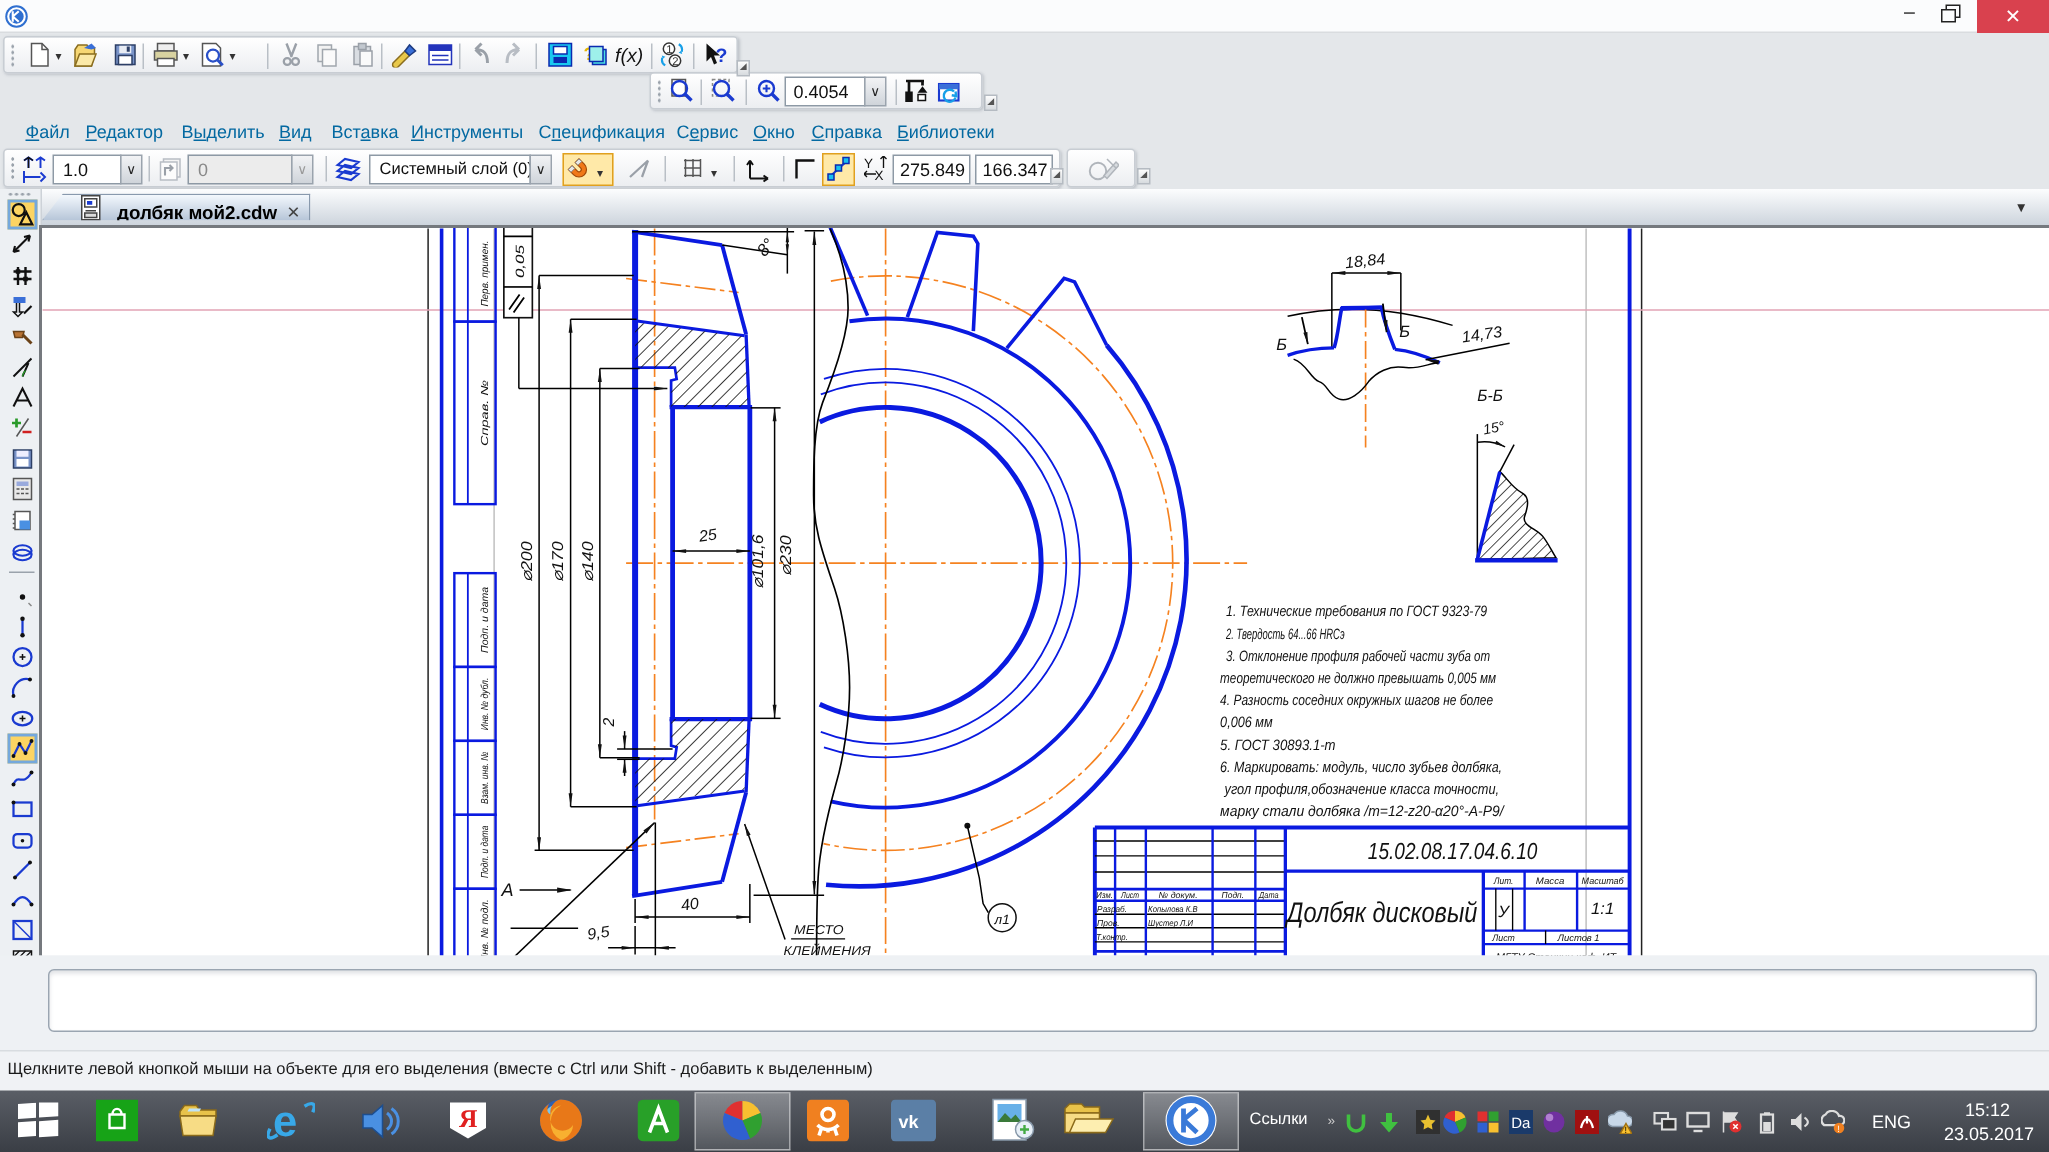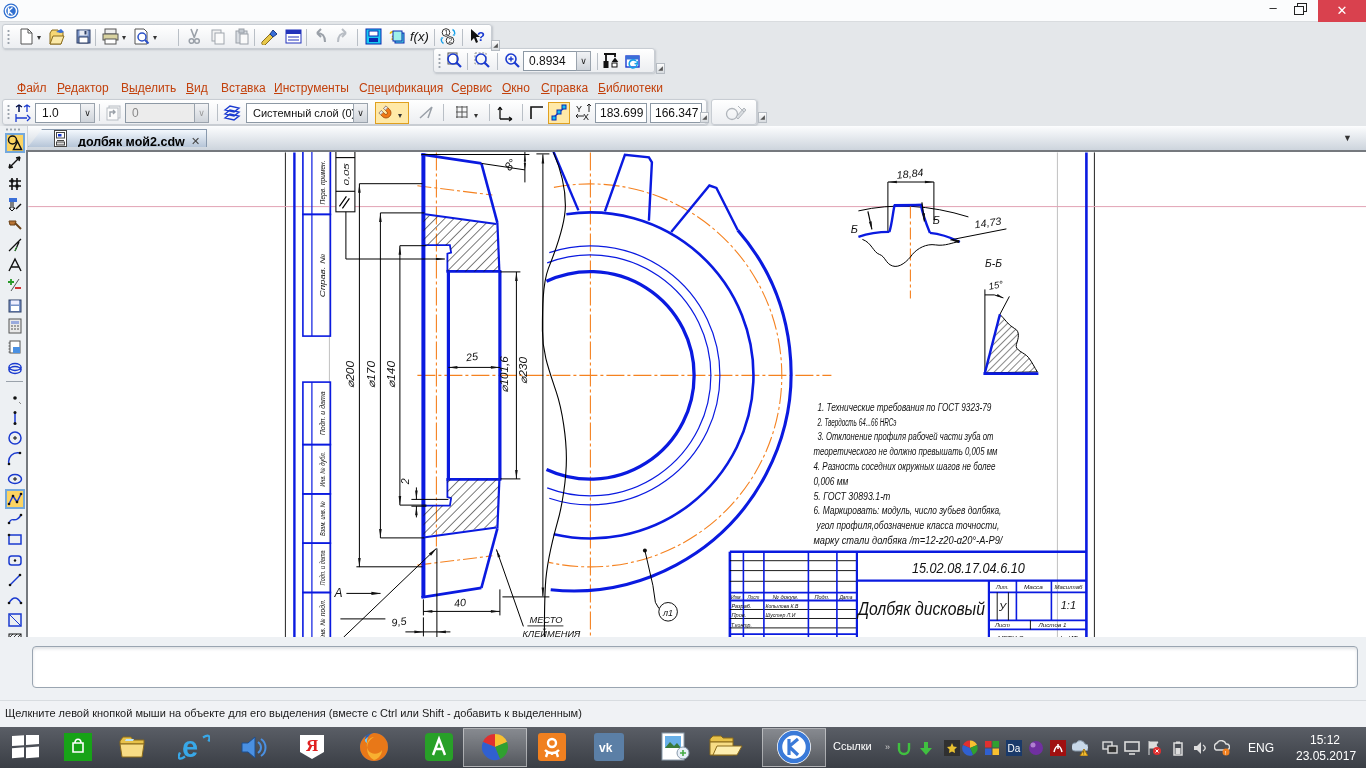--- a/index.html
+++ b/index.html
@@ -16,21 +16,21 @@
 #row2{left:433px;top:48px;width:222px;height:25px;}
 #row3a{left:2px;top:99px;width:705px;height:26px;}
 #row3b{left:711px;top:99px;width:46px;height:26px;}
 .grip{position:absolute;left:4px;top:4px;width:3px;height:16px;background-image:radial-gradient(circle,#9aa2ab 1px,transparent 1.2px);background-size:3px 4px;}
 .vsep{position:absolute;top:4px;width:1px;height:17px;background:#b9bfc6;}
 .ddarr{position:absolute;font-size:8px;color:#333;top:8px;}
 .combo{position:absolute;background:#fff;border:1px solid #8d99a5;height:20px;font-size:12px;color:#111;white-space:nowrap;overflow:hidden;}
 .combobtn{position:absolute;background:linear-gradient(#f2f3f5,#cfd4da);border:1px solid #9aa3ad;height:20px;width:15px;text-align:center;font-size:9px;color:#222;line-height:18px;}
 .chip{position:absolute;width:9px;height:11px;background:linear-gradient(#fdfdfd,#d7dbdf);border:1px solid #b5bbc2;font-size:6px;color:#555;text-align:center;line-height:9px;}
 #menubar{left:0;top:76px;width:1366px;height:23px;}
-#menubar span{position:absolute;top:5px;font-size:12px;color:#c2410c;}
+#menubar span{position:absolute;top:5px;font-size:12px;color:#0369a1;}
 #menubar u{text-decoration:underline;}
 #tabbar{left:28px;top:126px;width:1338px;height:26px;background:linear-gradient(#fcfdfe,#c9d1da);}
 #tab1{left:28px;top:129px;width:179px;height:18px;background:linear-gradient(#f3f8fd,#b6c5d8);border:1px solid #8899ad;border-bottom:none;clip-path:polygon(14px 0,100% 0,100% 100%,0 100%);}
 #tab1 b{position:absolute;left:49px;top:5px;font-size:12.5px;color:#000;}
 #tab1 .x{position:absolute;left:162px;top:5px;font-size:11px;color:#444;}
 #tabdd{left:1343px;top:133px;font-size:9px;color:#333;}
 #lefttb{left:0;top:126px;width:28px;height:574px;background:#edf0f3;border-right:1px solid #cdd2d8;}
 #canvas{left:28px;top:152px;width:1338px;height:485px;background:#fff;}
 #cbord1{left:27px;top:150px;width:1339px;height:2px;background:#75797e;}
 #cbord2{left:26px;top:150px;width:2px;height:487px;background:#75797e;}
@@ -159,21 +159,21 @@
         <rect x="1" y="1" width="11" height="11" fill="none" stroke="#888" stroke-dasharray="2 1.6"></rect>
         <circle cx="7" cy="7" r="5" fill="none" stroke="#1a3ad0" stroke-width="1.6"></circle>
         <path d="M10.5 10.5 l4.5 4.5" stroke="#1a3ad0" stroke-width="2.2"></path>
       </svg>
 <div class="vsep" style="left:63px"></div>
 <svg class="abs" style="left:70px;top:3px;" width="18" height="18" viewBox="0 0 18 18">
         <circle cx="7" cy="7" r="5" fill="none" stroke="#1a3ad0" stroke-width="1.6"></circle>
         <path d="M10.5 10.5 l4.5 4.5" stroke="#1a3ad0" stroke-width="2.2"></path>
         <path d="M4.5 7 h5 M7 4.5 v5" stroke="#1a3ad0" stroke-width="1.4"></path>
       </svg>
-<div class="combo" style="left:89px;top:2px;width:54px;padding:2px 0 0 5px">0.8934</div>
+<div class="combo" style="left:89px;top:2px;width:54px;padding:2px 0 0 5px">0.4054</div>
 <div class="combobtn" style="left:142px;top:2px">∨</div>
 <div class="vsep" style="left:163px"></div>
 <svg class="abs" style="left:168px;top:3px;" width="18" height="18" viewBox="0 0 18 18">
         <path d="M4 16 V2 M2 2 h12 M13 2 v3 M13 7 l-1.5 2 h3 z" fill="none" stroke="#111" stroke-width="1.8"></path>
         <rect x="1.5" y="9" width="5" height="7" fill="#111"></rect>
         <rect x="10" y="11" width="5" height="4" fill="#fff" stroke="#111"></rect>
       </svg>
 <svg class="abs" style="left:190px;top:3px;" width="18" height="18" viewBox="0 0 18 18">
         <rect x="2" y="4" width="13" height="11" fill="#fff" stroke="#1a3ad0" stroke-width="1.4"></rect>
         <rect x="2" y="4" width="13" height="3.5" fill="#3a6fd8"></rect>
@@ -249,21 +249,21 @@
         <path d="M2 14 L14 3" stroke="#1a3ad0" stroke-width="1.4"></path>
         <rect x="1" y="12" width="4" height="4" fill="#18c0f0" stroke="#0a2ab0"></rect>
         <rect x="11" y="1" width="4" height="4" fill="#18c0f0" stroke="#0a2ab0"></rect>
         <rect x="6" y="6" width="4" height="4" fill="#18c0f0" stroke="#0a2ab0"></rect>
       </svg>
 <svg class="abs" style="left:573px;top:4px;" width="17" height="18" viewBox="0 0 17 18">
         <text x="0" y="8" font-size="9" fill="#111">Y</text>
         <text x="7" y="16" font-size="9" fill="#111">X</text>
         <path d="M11 2 l2-2 2 2 M13 0 v8 M2 10 l-2 2 2 2 M0 12 h8" stroke="#111" fill="none" stroke-width="0.9"></path>
       </svg>
-<div class="combo" style="left:592px;top:3px;width:52px;padding:2px 0 0 4px">183.699</div>
+<div class="combo" style="left:592px;top:3px;width:52px;padding:2px 0 0 4px">275.849</div>
 <div class="combo" style="left:647px;top:3px;width:52px;padding:2px 0 0 4px">166.347</div>
     </div>
   <div class="abs panel" id="row3b">
       <svg class="abs" style="left:12px;top:4px;" width="22" height="18" viewBox="0 0 22 18">
         <circle cx="8" cy="10" r="5.5" fill="none" stroke="#b0b5bb" stroke-width="1.3"></circle>
         <path d="M12 13 l8-9 2 2 -8 9 z" fill="#d8dce0" stroke="#b0b5bb"></path>
         <path d="M14 2 l6 6" stroke="#b0b5bb"></path>
       </svg>
     </div>
   <div class="abs chip" style="left:700px;top:112px">◢</div>

